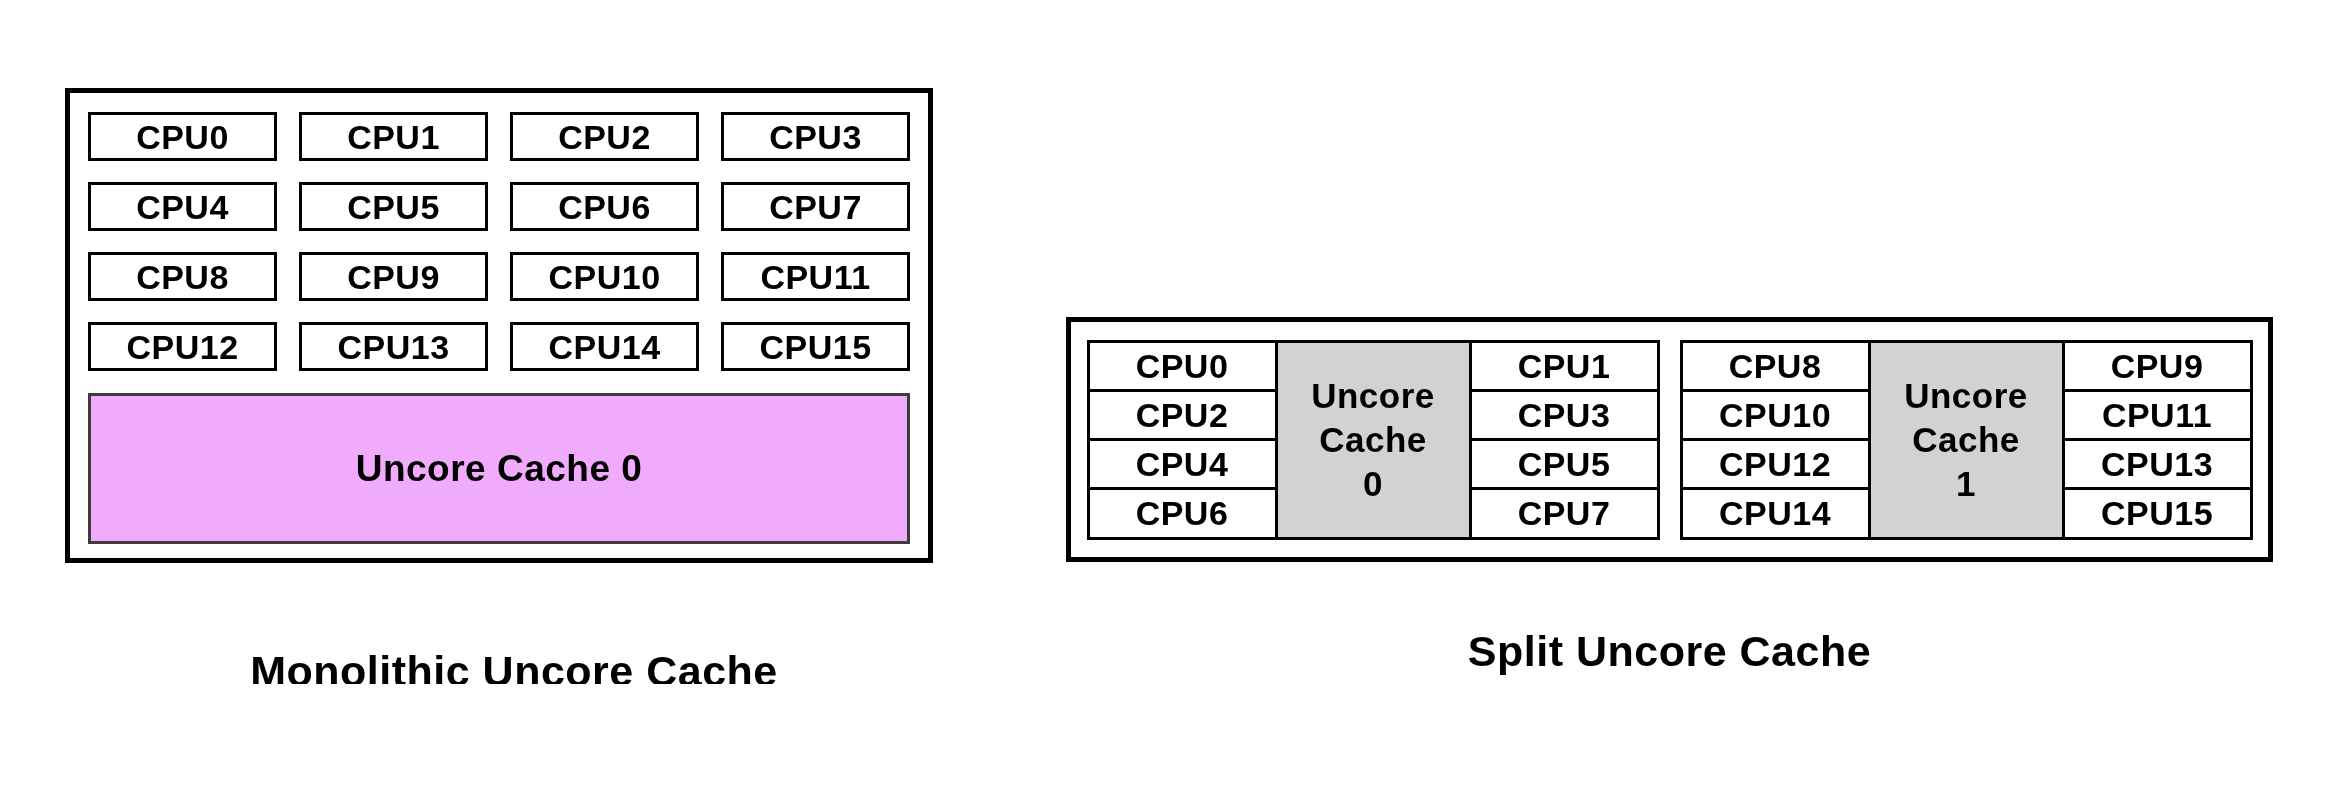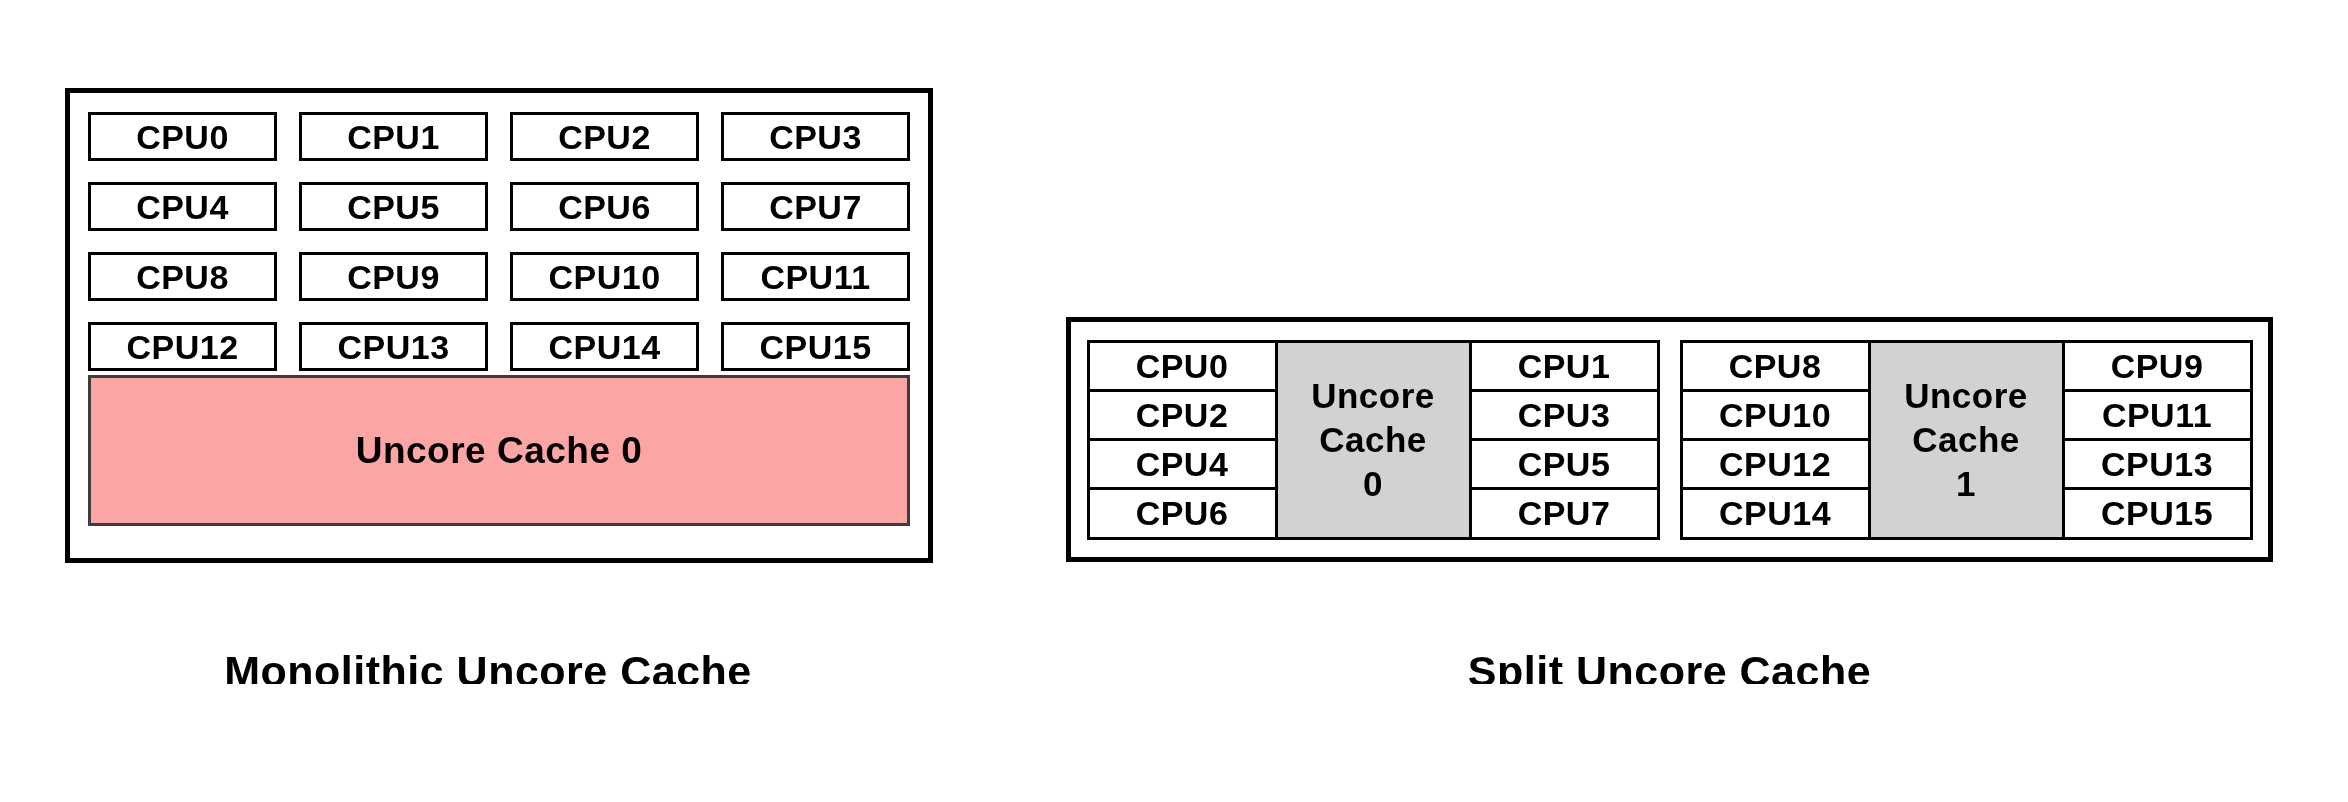--- a/index.html
+++ b/index.html
@@ -19,21 +19,21 @@
     display:grid; grid-template-columns:repeat(4,1fr);
     column-gap:22px; row-gap:21px;
   }
   .cpu-cell {
     height:49px; border:3px solid #000; box-sizing:border-box;
     display:flex; align-items:center; justify-content:center;
     font-weight:700; font-size:34px; line-height:1; background:#fff;
     letter-spacing:0.5px;
   }
   .mono-cache {
-    margin-top:4px; height:151px; background:#fca5a5;
+    margin-top:22px; height:151px; background:#f0abfc;
     border:3px solid #3c3c3c; box-sizing:border-box;
     display:flex; align-items:center; justify-content:center;
     font-weight:700; font-size:37px; letter-spacing:0.5px;
   }
 
   
   .split-box {
     position:absolute; left:1066px; top:317px; width:1207px; height:245px;
     border:5px solid #000; box-sizing:border-box; background:#fff;
     display:flex; align-items:center; justify-content:center; gap:20px;
@@ -52,22 +52,22 @@
     display:flex; flex-direction:column; align-items:center; justify-content:center;
     font-weight:700; font-size:35px; line-height:44px; text-align:right;
     letter-spacing:0.5px;
   }
 
   
   .caption {
     position:absolute; text-align:center; font-weight:700;
     font-size:43px; line-height:1.1; letter-spacing:0.5px;
   }
-  .caption.mono  { left:54px;   width:868px;  top:648px; }
-  .caption.split { left:1066px; width:1207px; top:648px; }
+  .caption.mono  { left:80px;   width:868px;  top:648px; }
+  .caption.split { left:1066px; width:1207px; top:628px; }
 </style>
 </head>
 <body>
 
 <div class="page">
 
   <div class="mono-box">
     <div class="cpu-grid">
       <div class="cpu-cell">CPU0</div>
       <div class="cpu-cell">CPU1</div>

